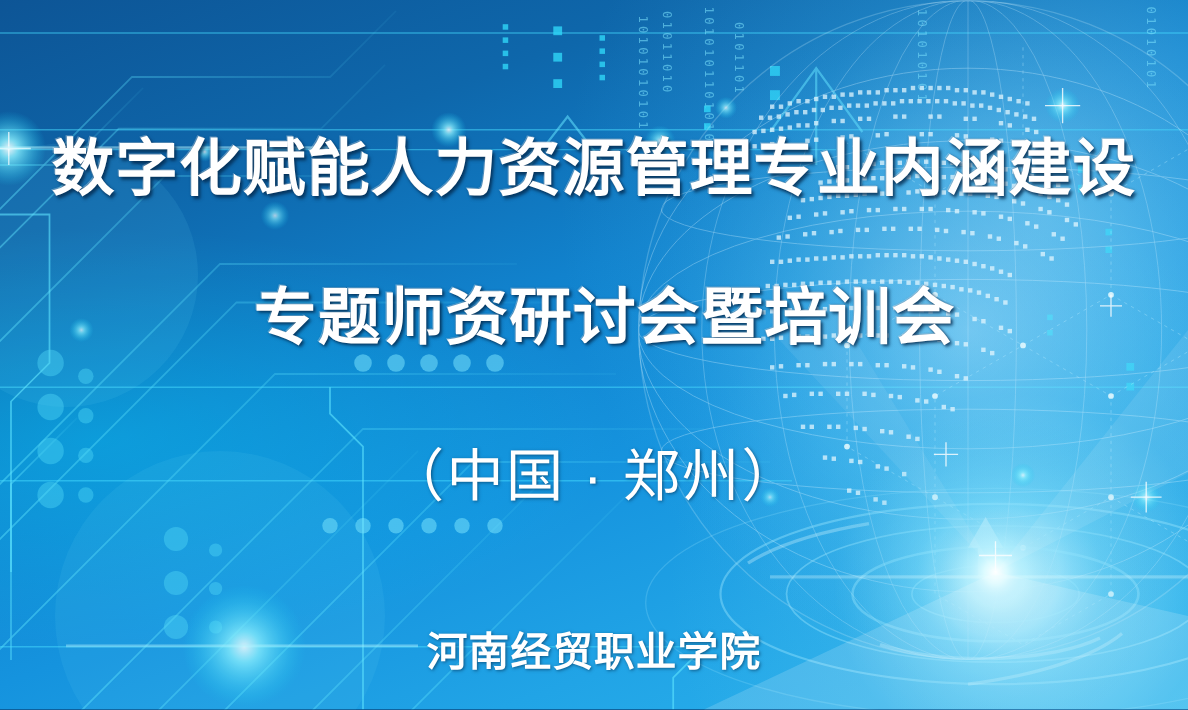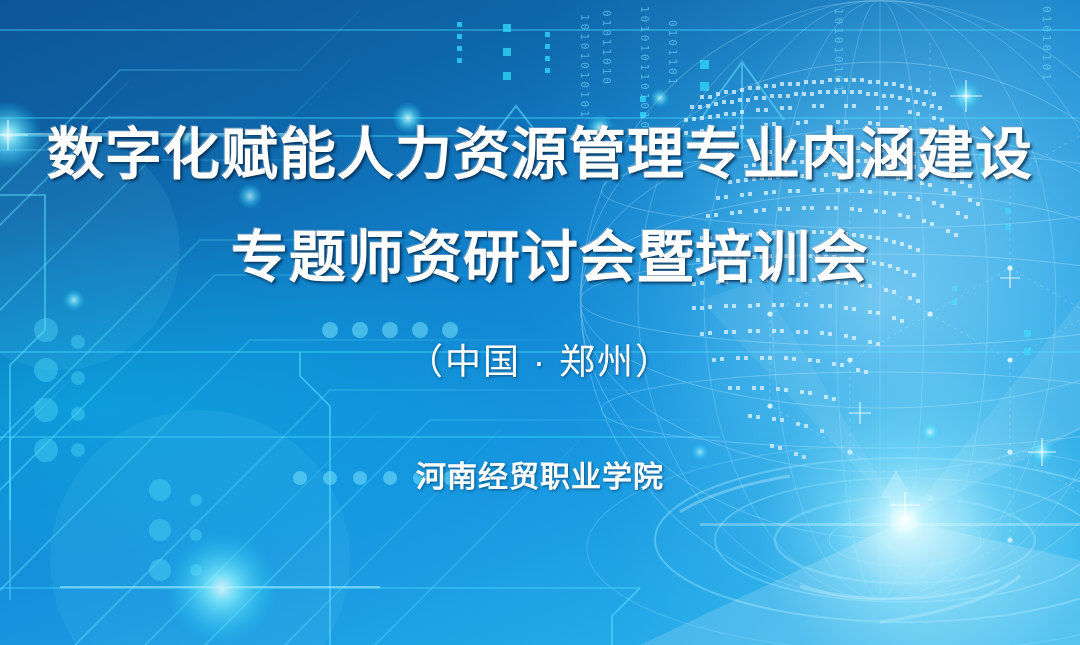--- a/index.html
+++ b/index.html
@@ -18,55 +18,56 @@
       linear-gradient(160deg,#0d5596 0%,#0e67ab 22%,#1182cd 42%,#1593de 60%,#21a4e6 78%,#2eb6ee 100%);
   }
   .layer{position:absolute;inset:0;pointer-events:none;}
   .layer svg{display:block;width:1080px;height:645px;}
 
   
   #content{
     position:absolute;inset:0;
     display:flex;flex-direction:column;align-items:center;
     z-index:40;
+    gap:32px;
   }
   .title-line{
     color:#ffffff;
     font-weight:bold;
     font-size:57px;
     line-height:1;
     letter-spacing:1px;
     white-space:nowrap;
     text-shadow:
        2px 2px 3px rgba(4,40,74,.78),
        0 0 2px rgba(10,60,105,.65),
       -1px -1px 0 rgba(255,255,255,.35);
   }
   #title-line-1{margin-top:126px;}
   #title-line-2{margin-top:46px;margin-left:20px;}
 
   #subtitle{
     margin-top:58px;
     color:#ffffff;
     font-weight:normal;
-    font-size:36px;
+    font-size:52px;
     line-height:1;
     letter-spacing:2px;
     white-space:nowrap;
     text-shadow:1px 1px 3px rgba(4,40,74,.6);
   }
 
   #organizers{
     margin-top:82px;
     display:flex;flex-direction:column;align-items:center;gap:14px;
   }
   .org-line{
     color:#ffffff;
     font-weight:bold;
-    font-size:30px;
+    font-size:37px;
     line-height:1;
     letter-spacing:1px;
     white-space:nowrap;
     text-shadow:1px 1px 3px rgba(4,40,74,.6);
   }
 </style>
 </head>
 <body>
 
 <div id="banner">

